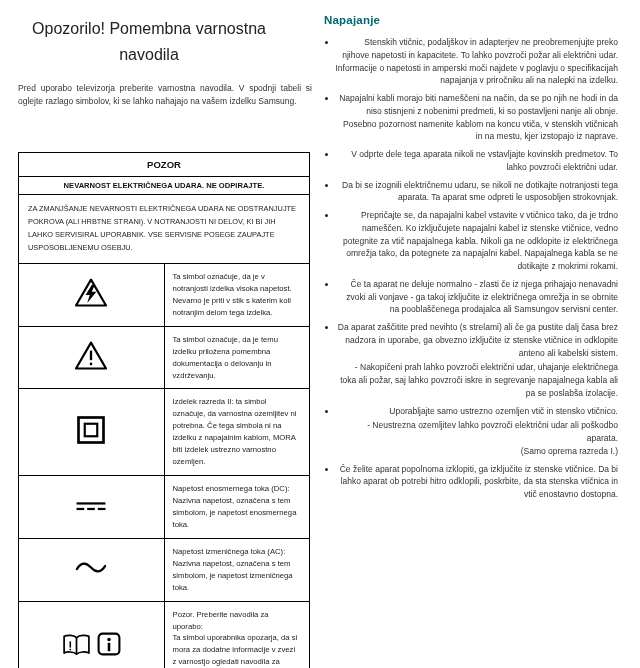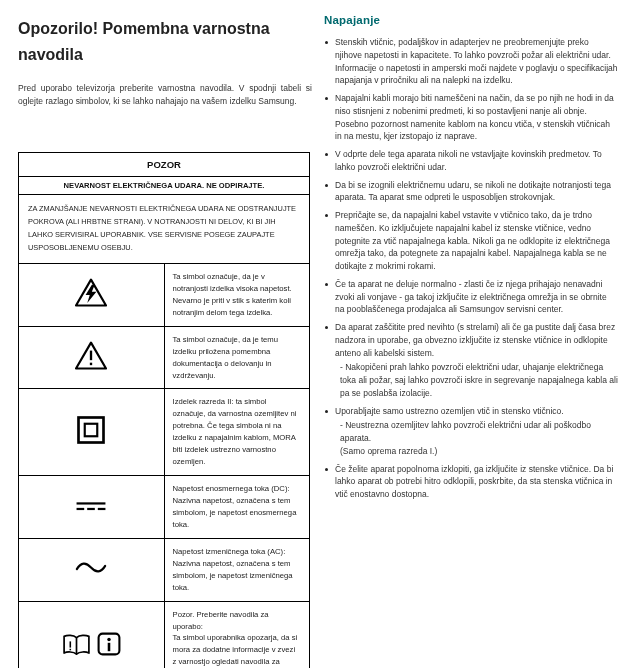--- a/index.html
+++ b/index.html
@@ -6,22 +6,22 @@
   body {
     width:640px; height:668px; overflow:hidden;
     font-family:"Liberation Sans","DejaVu Sans",sans-serif;
     color:#333;
   }
   .page { display:flex; padding:12px 16px 0 18px; box-sizing:border-box; }
   .col-left { width:294px; flex-shrink:0; }
   .col-right { width:294px; margin-left:12px; }
 
   h1.title {
-    font-size:16px; font-weight:bold; color:#222;
-    line-height:1.65; margin:4px 0 13px; max-width:262px;
+    font-size:16px; font-weight:normal; color:#222;
+    line-height:1.65; margin:4px 0 13px; max-width:262px;text-align:center;
   }
   .intro {
     font-size:8.5px; line-height:1.55; color:#333;
     text-align:justify; margin:0 0 13px;
   }
 
   table.symbols { border-collapse:collapse; width:292px; table-layout:fixed;margin-top:44px; }
   table.symbols td { border:1px solid #000; }
   td.th1 { text-align:center; font-weight:bold; font-size:9.5px; padding:6px 4px; color:#111; }
   td.th2 { text-align:center; font-weight:bold; font-size:7.6px; padding:4px 3px; color:#111; }
@@ -29,21 +29,21 @@
   td.icon-cell { width:68px; text-align:center; vertical-align:middle; padding:7px 4px; }
   td.text-cell {
     font-size:7.7px; line-height:1.55; padding:7px 8px;
     vertical-align:middle; white-space:pre-line; color:#222;
   }
   .icon-pair { display:flex; align-items:center; justify-content:center; gap:5px; }
 
   h2.section {
     font-size:11.5px; font-weight:bold; margin:2px 0 10px; letter-spacing:0.2px;
   }
-  ul.bullets { list-style:none; margin:0; padding:0; }
+  ul.bullets { list-style:none; margin:0; padding:0;text-align:right; }
   ul.bullets li {
     position:relative; padding-left:11px; margin-bottom:5px;
     font-size:8.5px; line-height:1.5; color:#333;
   }
   ul.bullets li::before {
     content:""; position:absolute; left:1px; top:5px;
     width:3px; height:3px; border-radius:50%; background:#222;
   }
   ul.bullets li > span { white-space:pre-line; display:block; }
   ul.bullets .sub { white-space:pre-line; padding-left:5px; margin-top:2px; }

